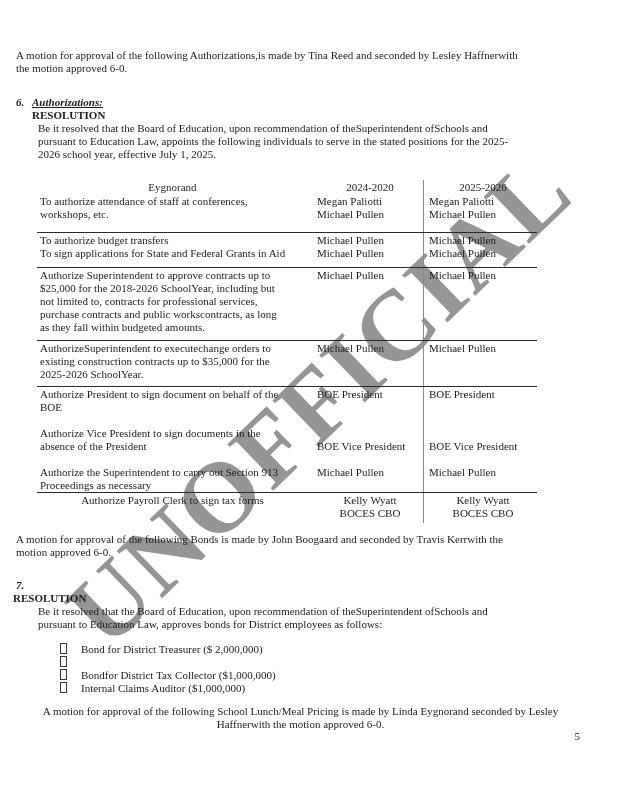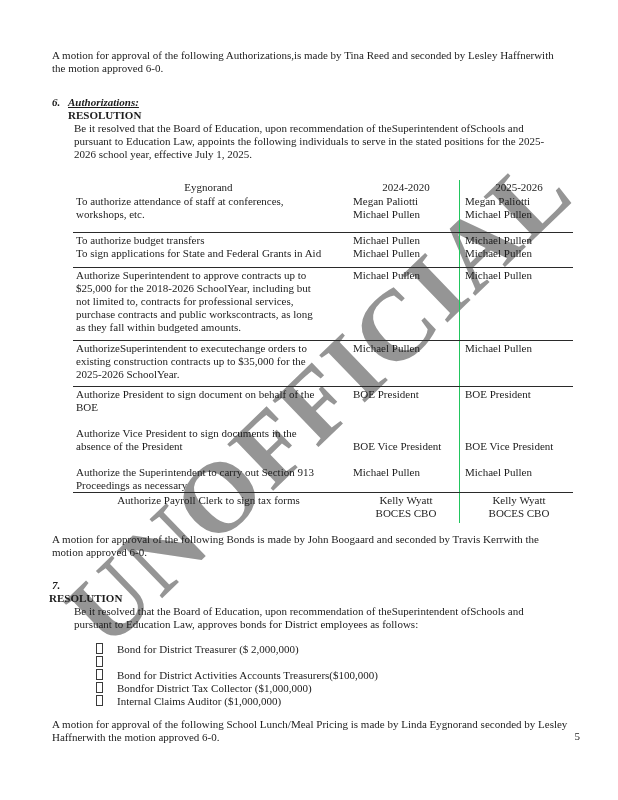--- a/index.html
+++ b/index.html
@@ -8,21 +8,21 @@
     font-family:"Liberation Serif", serif; font-size:11px; line-height:13px;
     color:#1c1c1c; overflow:hidden;
   }
   .watermark {
     position:absolute; z-index:0; left:319px; top:400px;
     transform:translate(-50%,-50%) rotate(-44deg);
     font-family:"Liberation Serif", serif; font-weight:bold;
     font-size:100px; letter-spacing:2px; color:#8a8a8a; opacity:0.9;
     white-space:nowrap; pointer-events:none;
   }
-  .content { position:relative; z-index:1; padding:49px 33px 0 52px; }
+  .content { position:relative; z-index:1; padding:49px 33px 0 16px; }
   .motion { white-space:pre-line; margin:0; }
   .m2 { margin-top:21px; }
   .sec-head { display:flex; margin:0; }
   .sec-num { font-style:italic; font-weight:bold; width:16px; flex:0 0 16px; }
   .sec-num7 { width:13px; flex:0 0 13px; }
   .sec-title { font-weight:bold; text-decoration:underline; white-space:pre;font-style:italic; }
   .res-label { font-weight:bold; margin-left:16px; }
   .res-label7 { margin-left:-3px; }
   .sec-body { white-space:pre-line; margin-left:22px; }
   .authtable { margin-left:21px; margin-top:19px; width:500px; }
@@ -36,21 +36,21 @@
   .r1 { min-height:38px; } .r2 { min-height:34px; } .r3 { min-height:72px; }
   .r4 { min-height:45px; } .r5 { min-height:104px; } .r6 { min-height:30px;text-align:center; }
   .motion-bonds { margin-top:10px; }
   .sec7 { margin-top:20px; }
   .bond-list { list-style:none; margin:12px 0 0 0; padding:0 0 0 44px; }
   .bond-list li { height:13px; }
   .bullet-box {
     display:inline-block; width:5px; height:9px; border:1px solid #3a3a3a;
     margin-right:14px; vertical-align:-1px;
   }
-  .motion-lunch { margin-top:10px; }
+  .motion-lunch { margin-top:10px;text-align:center; }
   .page-number { position:absolute; z-index:1; top:730px; right:38px; }
 </style>
 </head>
 <body>
 
 <div class="page">
 
   <div class="watermark">UNOFFICIAL</div>
 
   <div class="content">
@@ -148,21 +148,20 @@
         <span class="sec-num sec-num7">7.</span>
       </div>
       <div class="res-label res-label7">RESOLUTION</div>
       <div class="sec-body">Be it resolved that the Board of Education, upon recommendation of theSuperintendent ofSchools and
 pursuant to Education Law, approves bonds for District employees as follows:</div>
     </div>
 
     <ul class="bond-list">
       <li><span class="bullet-box"></span><span>Bond for District Treasurer  ($ 2,000,000)</span></li>
       <li><span class="bullet-box"></span></li>
-      <li><span class="bullet-box"></span><span>Bond for District Activities Accounts Treasurers($100,000)</span></li>
       <li><span class="bullet-box"></span><span>Bondfor District Tax Collector ($1,000,000)</span></li>
       <li><span class="bullet-box"></span><span>Internal Claims Auditor ($1,000,000)</span></li>
     </ul>
 
     <p class="motion motion-lunch">A motion for approval of the following School Lunch/Meal Pricing is made by Linda Eygnorand seconded by Lesley
 Haffnerwith the motion approved 6-0.</p>
 
   </div>
 
   <div class="page-number">5</div>

